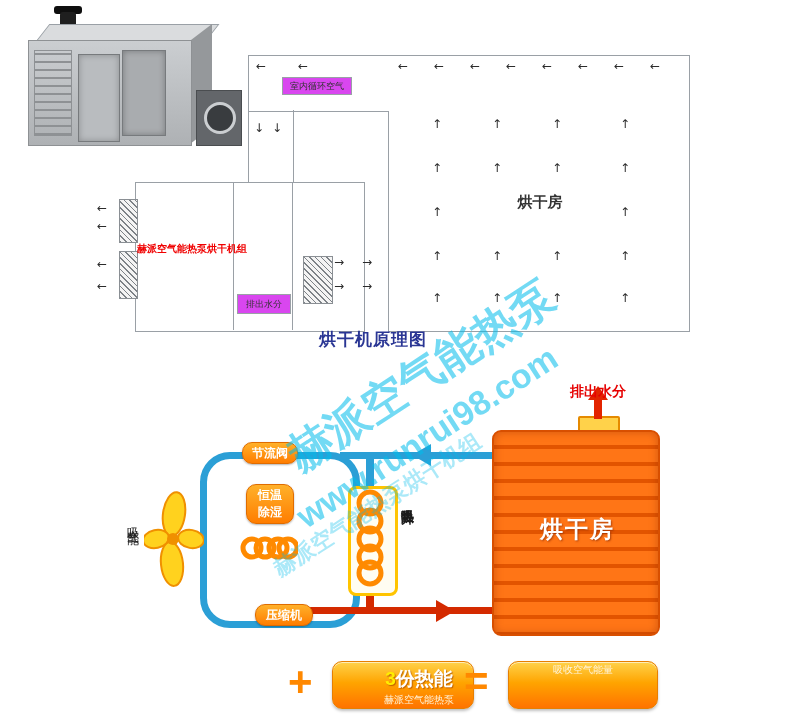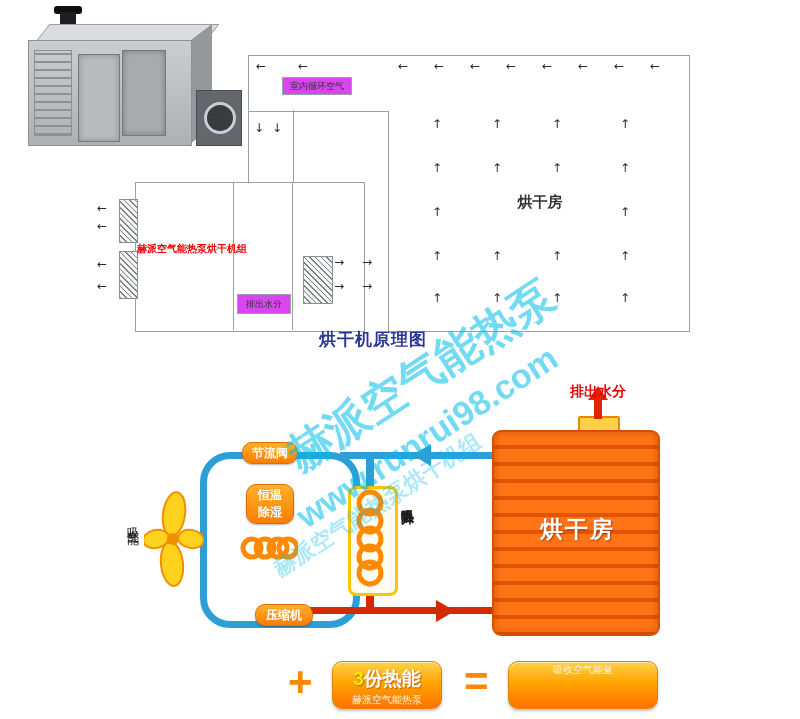--- a/index.html
+++ b/index.html
@@ -199,21 +199,21 @@
         <ellipse cx="12" cy="49" rx="13" ry="9" transform="rotate(-12 12 49)"></ellipse>
         <ellipse cx="47" cy="49" rx="13" ry="9" transform="rotate(10 47 49)"></ellipse>
       </g>
       <circle cx="29" cy="49" r="6" fill="#f09000"></circle>
     </svg>
     <div class="abs vlabel" style="left:124px;top:158px;height:70px;font-size:12px;letter-spacing:2px;">吸空气能</div>
   </div>
 
   <div class="abs" style="left:0;top:650px;width:800px;height:69px;">
     <div class="abs fop" style="left:288px;top:4px;">+</div>
-    <div class="abs fbtn" style="left:332px;top:11px;width:108px;">
+    <div class="abs fbtn" style="left:332px;top:11px;width:108px;padding-left:32px;">
       <div class="fmain"><span class="fnum">3</span><span>份热能</span></div>
       <div class="fsub">赫派空气能热泵</div>
     </div>
     <div class="abs fop" style="left:464px;top:4px;">=</div>
     <div class="abs fbtn" style="left:508px;top:11px;width:148px;">
       <div class="fsub">吸收空气能量</div>
     </div>
   </div>
 
 </div>

